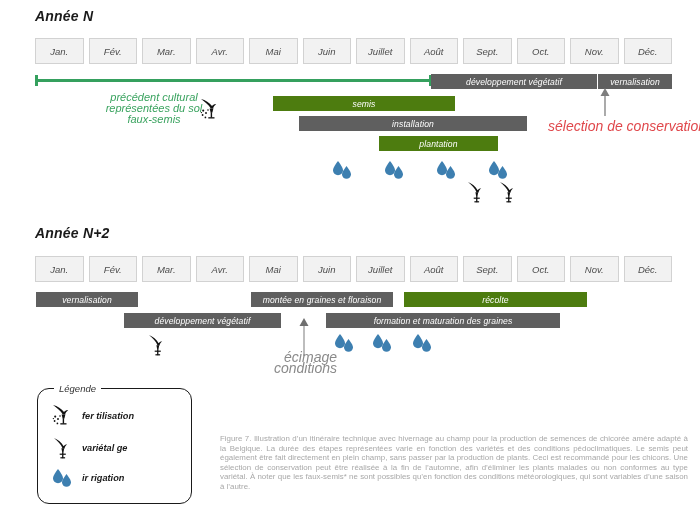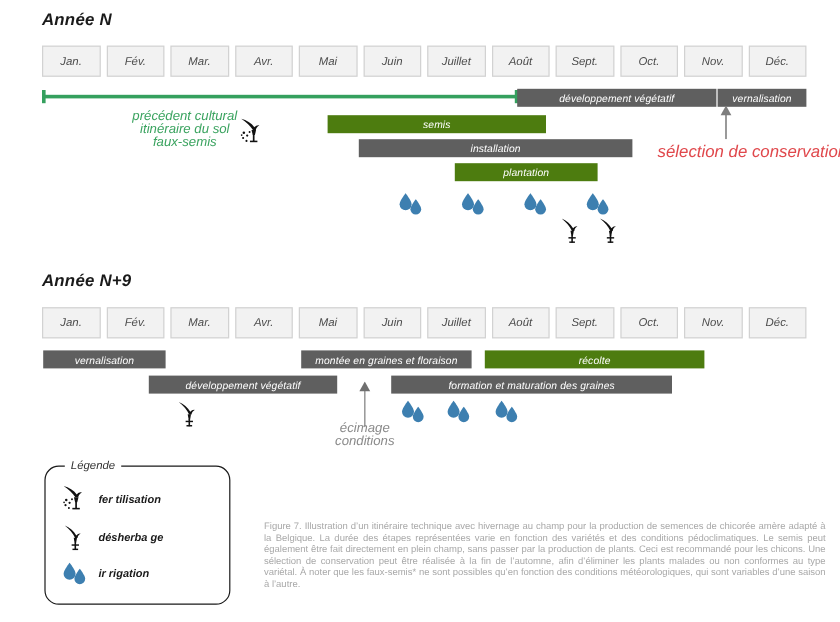--- a/index.html
+++ b/index.html
@@ -41,22 +41,22 @@
   
   .lbl-green{
     position:absolute;font-size:11px;font-style:italic;color:#3aa35f;
     line-height:11px;text-align:center;white-space:nowrap;
   }
   .lbl-red{
     position:absolute;font-size:14px;font-style:italic;color:#e0484c;
     white-space:nowrap;
   }
   .lbl-gray{
-    position:absolute;font-size:11px;font-style:italic;color:#8a8a8a;
-    line-height:11px;text-align:center;white-space:nowrap;
+    position:absolute;font-size:14px;font-style:italic;color:#8a8a8a;
+    line-height:11px;text-align:right;white-space:nowrap;
   }
 
   
   .arrow-up{position:absolute;}
 
   
   .legend{
     position:absolute;border:1.6px solid #1a1a1a;border-radius:12px;
     box-sizing:border-box;background:#fff;
   }
@@ -141,21 +141,21 @@
       <div class="bar gray" style="left: 295px; top: 116px; width: 228px;">
         <span>installation</span>
       </div>
       <div class="bar green" style="left: 375px; top: 136px; width: 119px;">
         <span>plantation</span>
       </div>
     </div>
 
   <div class="lbl-green" style="left:95px;top:92px;width:110px;">
     <div>précédent cultural</div>
-    <div>itinéraire du sol</div>
+    <div>représentées du sol</div>
     <div>faux-semis</div>
   </div>
 
   <div class="lbl-red" style="left:544px;top:118px;">sélection de conservation</div>
   <svg class="arrow-up abs" style="left:594px;top:88px;" width="14" height="28" viewBox="0 0 14 28">
     <line x1="7" y1="28" x2="7" y2="7" stroke="#7d7d7d" stroke-width="1.3"></line>
     <polygon points="7,0 11.5,8 2.5,8" fill="#7d7d7d"></polygon>
   </svg>
 
   <div id="marks-n">
@@ -210,21 +210,21 @@
           <circle cx="3.2" cy="12.6" r="1.05" fill="#111"></circle>
           <circle cx="6.0" cy="15.0" r="0.95" fill="#111"></circle>
           <circle cx="2.6" cy="17.0" r="0.9" fill="#111"></circle>
           <circle cx="5.4" cy="19.4" r="0.85" fill="#111"></circle>
           <circle cx="8.0" cy="12.0" r="0.8" fill="#111"></circle>
           <circle cx="1.4" cy="14.6" r="0.7" fill="#111"></circle>
         </svg>
       </div>
     </div>
 
-  <div class="year-title abs" style="left:31px;top:225px;">Année N+9</div>
+  <div class="year-title abs" style="left:31px;top:225px;">Année N+2</div>
 
   <div id="months-n1">
       <div class="month-cell" style="left: 31px; top: 256px; width: 48.5px;">
         <span>Jan.</span>
       </div>
       <div class="month-cell" style="left: 84.5px; top: 256px; width: 48.5px;">
         <span>Fév.</span>
       </div>
       <div class="month-cell" style="left: 138px; top: 256px; width: 48.5px;">
         <span>Mar.</span>
@@ -338,21 +338,21 @@
       <div class="legend-row" style="left: 48px; top: 436px;">
         <span style="width: 30px; display: inline-block;">
           <svg class="icon" width="20" height="24" viewBox="0 0 20 24">
             <path d="M2 2 C6 3.5 9.5 6.5 11.6 10.2 C12.6 9 13.8 8.4 15.2 8.6 C13.6 9.6 12.8 10.9 12.6 12.4 L10.6 12.4 C9 8.6 6 5.2 2 2 Z" fill="#111"></path>
             <path d="M9.4 12.2 L12.2 12.2 L11.4 16.6 L10.2 16.6 Z" fill="#111"></path>
             <rect x="10.1" y="16.2" width="1.3" height="6" fill="#111"></rect>
             <rect x="7.7" y="17.6" width="6.1" height="1.2" fill="#111"></rect>
             <rect x="8.4" y="21.2" width="4.7" height="1.2" fill="#111"></rect>
           </svg>
         </span>
-        <span class="legend-text">désherba ge</span>
+        <span class="legend-text">variétal ge</span>
       </div>
       <div class="legend-row" style="left: 48px; top: 468px;">
         <span style="width: 30px; display: inline-block;">
           <svg class="icon" width="22" height="20" viewBox="0 0 22 20">
             <path d="M6 1 C6 1 1 7.2 1 10.2 A5 5 0 0 0 11 10.2 C11 7.2 6 1 6 1 Z" fill="#3d7fb0"></path>
             <path d="M14.5 6 C14.5 6 10 11.6 10 14.3 A4.5 4.5 0 0 0 19 14.3 C19 11.6 14.5 6 14.5 6 Z" fill="#3d7fb0"></path>
           </svg>
         </span>
         <span class="legend-text">ir rigation</span>
       </div>

